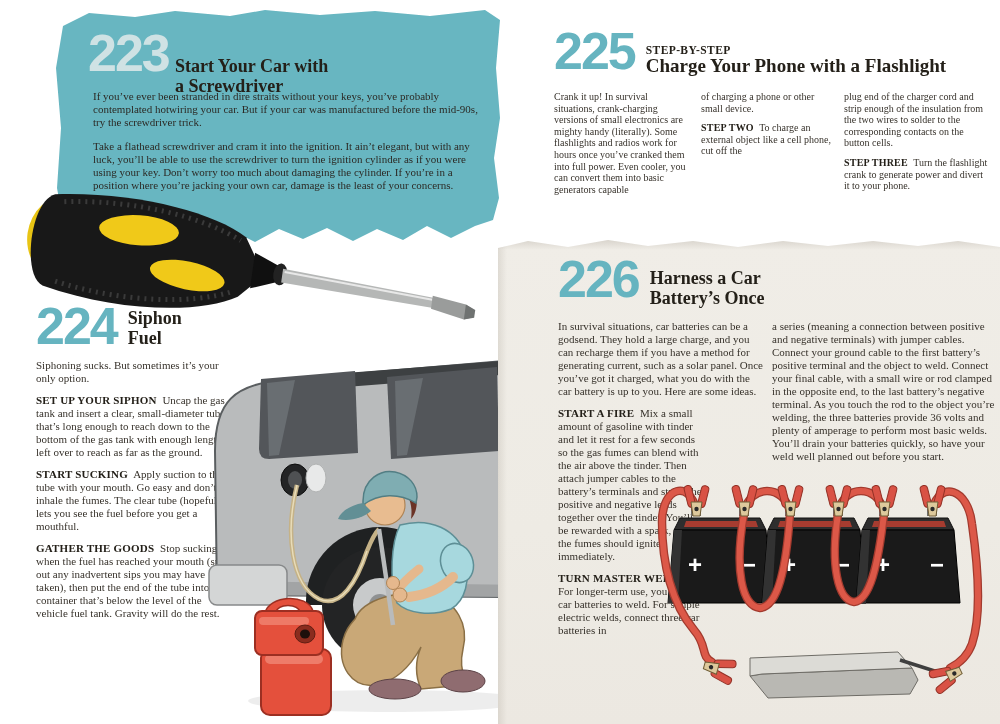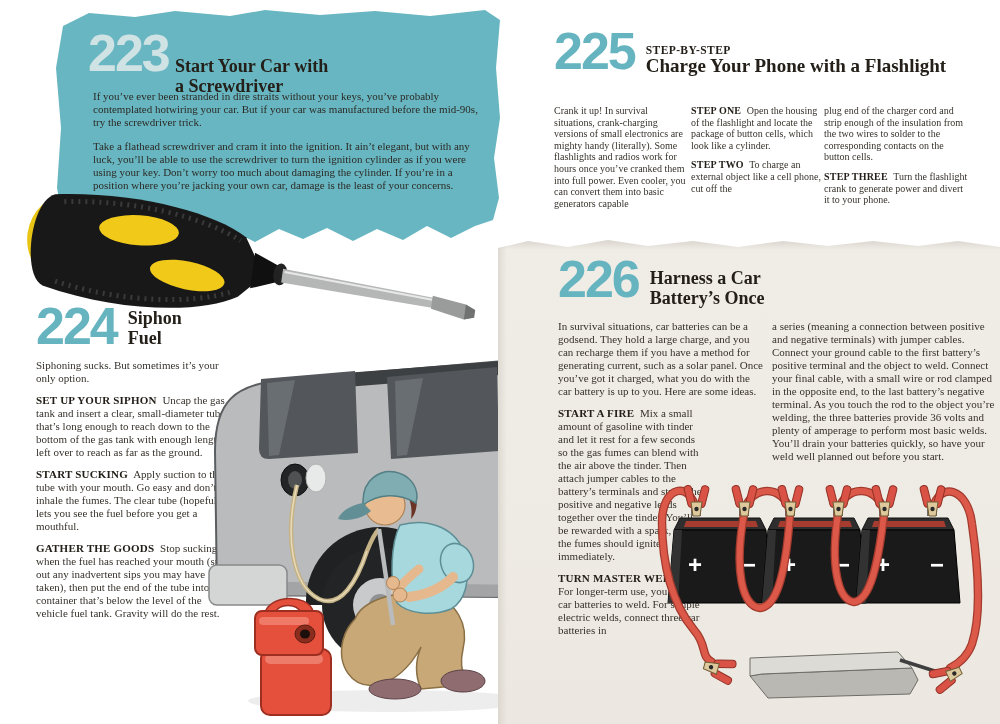--- a/index.html
+++ b/index.html
@@ -34,21 +34,21 @@
   }
   .sheet::before{
     content:"";position:absolute;left:0;top:0;right:0;height:12px;
     background:linear-gradient(rgba(115,105,90,.22),rgba(115,105,90,0));
   }
   .sheet::after{
     content:"";position:absolute;left:0;top:0;bottom:0;width:9px;
     background:linear-gradient(90deg,rgba(115,105,90,.14),rgba(115,105,90,0));
   }
   .hdr{display:flex;gap:11px;align-items:center;}
-  .cols3{display:grid;grid-template-columns:136px 132px 146px;column-gap:1px;margin-top:29px;}
+  .cols3{display:grid;grid-template-columns:136px 132px 146px;column-gap:11px;margin-top:15px;}
   .cols2{display:grid;grid-template-columns:206px 226px;column-gap:8px;margin-top:12px;}
   .wrap-spacer{float:right;width:58px;height:205px;margin-top:68px;}
   section{position:absolute;}
 </style>
 </head>
 <body>
 
 <div class="tealbox">
   <div class="num pale abs" style="left:33px;top:22px">223</div>
   <div class="title abs" style="left:120px;top:48px">
@@ -139,21 +139,21 @@
     <div style="margin-top:18px">
       <div class="kicker">STEP-BY-STEP</div>
       <div class="title-big">Charge Your Phone with a Flashlight</div>
     </div>
   </div>
   <div class="cols3">
     <div>
       <p class="body-sm">Crank it up! In survival situations, crank-charging versions of small electronics are mighty handy (literally). Some flashlights and radios work for hours once you’ve cranked them into full power. Even cooler, you can convert them into basic generators capable</p>
     </div>
     <div>
-      <p class="body-sm"><b class="lead">STEP ONE</b> <span>Open the housing of the flashlight and locate the package of button cells, which look like a cylinder.</span></p>
+      <p class="body-sm">of charging a phone or other small device.</p>
       <p class="body-sm"><b class="lead">STEP TWO</b> <span>To charge an external object like a cell phone, cut off the</span></p>
     </div>
     <div>
       <p class="body-sm">plug end of the charger cord and strip enough of the insulation from the two wires to solder to the corresponding contacts on the button cells.</p>
       <p class="body-sm"><b class="lead">STEP THREE</b> <span>Turn the flashlight crank to generate power and divert it to your phone.</span></p>
     </div>
   </div>
 </section>
 
 <div class="sheet"></div>

